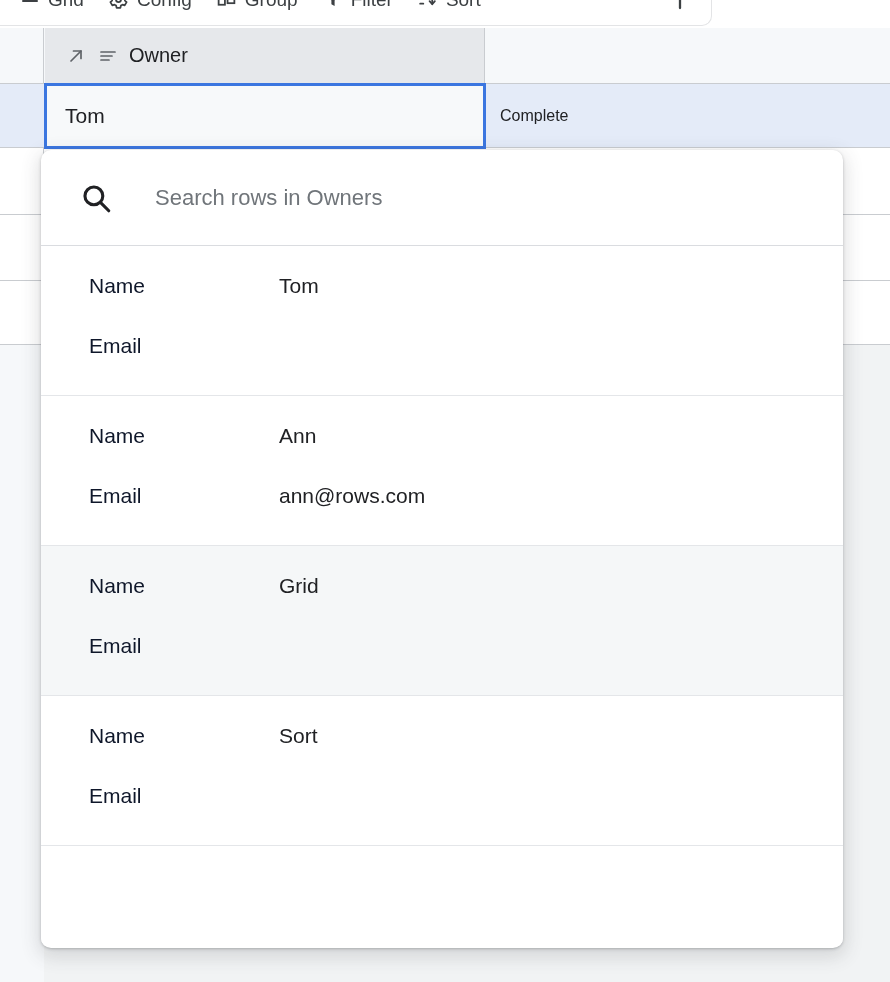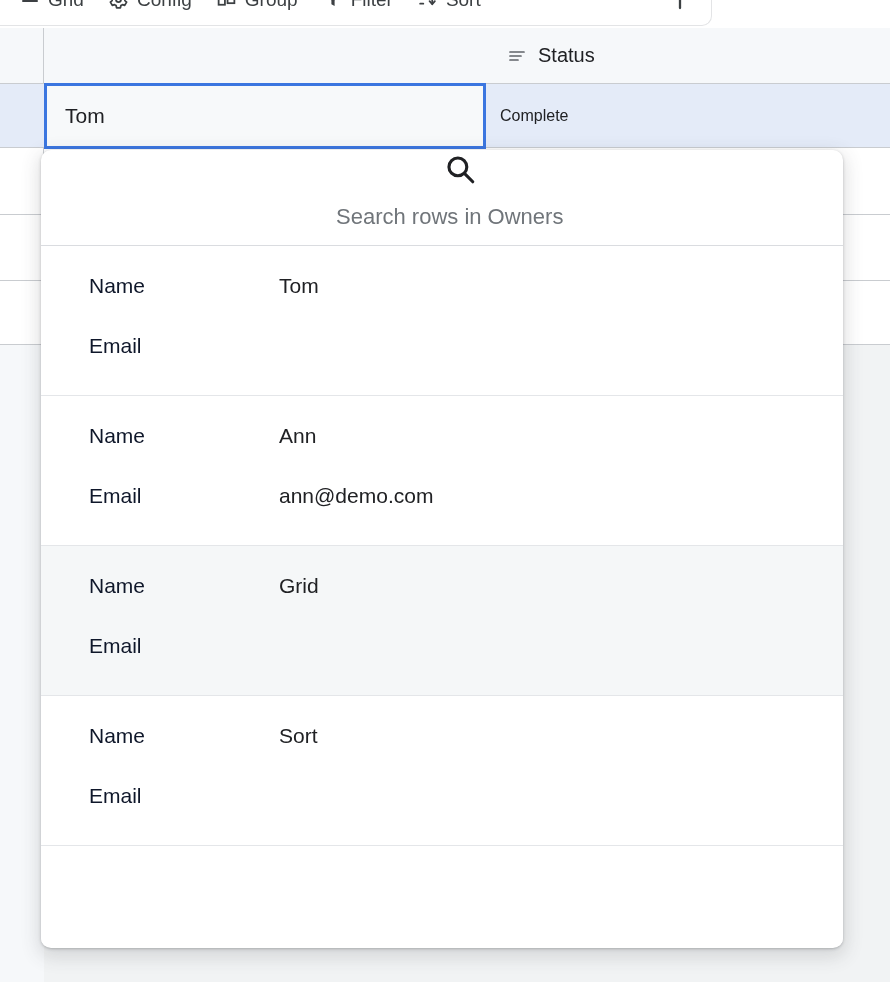--- a/index.html
+++ b/index.html
@@ -225,21 +225,20 @@
     z-index: 10;
   }
   .picker-search {
     position: relative;
     height: 96px;
     display: flex;
     align-items: center;
     padding-left: 36px;
     border-bottom: 1px solid #dadce0;
     box-sizing: border-box;
-    flex-direction: column;
   }
   .search-icon {
     width: 38px;
     height: 38px;
     display: inline-flex;
     align-items: center;
     justify-content: center;
     color: #202124;
     flex: 0 0 auto;
   }
@@ -302,31 +301,37 @@
   <div class="bg-row bg-row-3">
     <div class="bg-gutter"></div>
   </div>
   <div class="page-fill">
     <div class="page-fill-gutter"></div>
   </div>
 
   <div class="grid-header">
     <div class="hdr-gutter"></div>
 
-
-    <div class="hdr-cell hdr-status">
+    <div class="hdr-cell hdr-owner">
+      <span class="hdr-ico">
+        <svg width="20" height="20" viewBox="0 0 20 20" fill="none" stroke="currentColor" stroke-width="1.7" stroke-linecap="round" stroke-linejoin="round">
+          <path d="M5 15 L15 5"></path>
+            <path d="M7.5 5 H15 V12.5"></path>
+        </svg>
+      </span>
       <span class="hdr-ico">
         <svg width="20" height="20" viewBox="0 0 20 20" fill="none" stroke="currentColor" stroke-width="1.7" stroke-linecap="round">
           <path d="M3 6 H17"></path>
             <path d="M3 10 H14"></path>
             <path d="M3 14 H11"></path>
         </svg>
       </span>
-      <span>Status</span>
-    </div>
+      <span>Owner</span>
+    </div>
+
   </div>
 
   <div class="row-selected">
     <div class="sel-gutter"></div>
     <div class="cell-owner-selected">
       <span>Tom</span>
     </div>
     <div class="cell-status">
       <span>Complete</span>
     </div>
@@ -417,21 +422,21 @@
       </div>
     </div>
 
     <div class="record">
       <div class="field-row">
         <span class="field-label">Name</span>
         <span class="field-value">Ann</span>
       </div>
       <div class="field-row">
         <span class="field-label">Email</span>
-        <span class="field-value">ann@demo.com</span>
+        <span class="field-value">ann@rows.com</span>
       </div>
     </div>
 
     <div class="record is-hover">
       <div class="field-row">
         <span class="field-label">Name</span>
         <span class="field-value">Grid</span>
       </div>
       <div class="field-row">
         <span class="field-label">Email</span>

